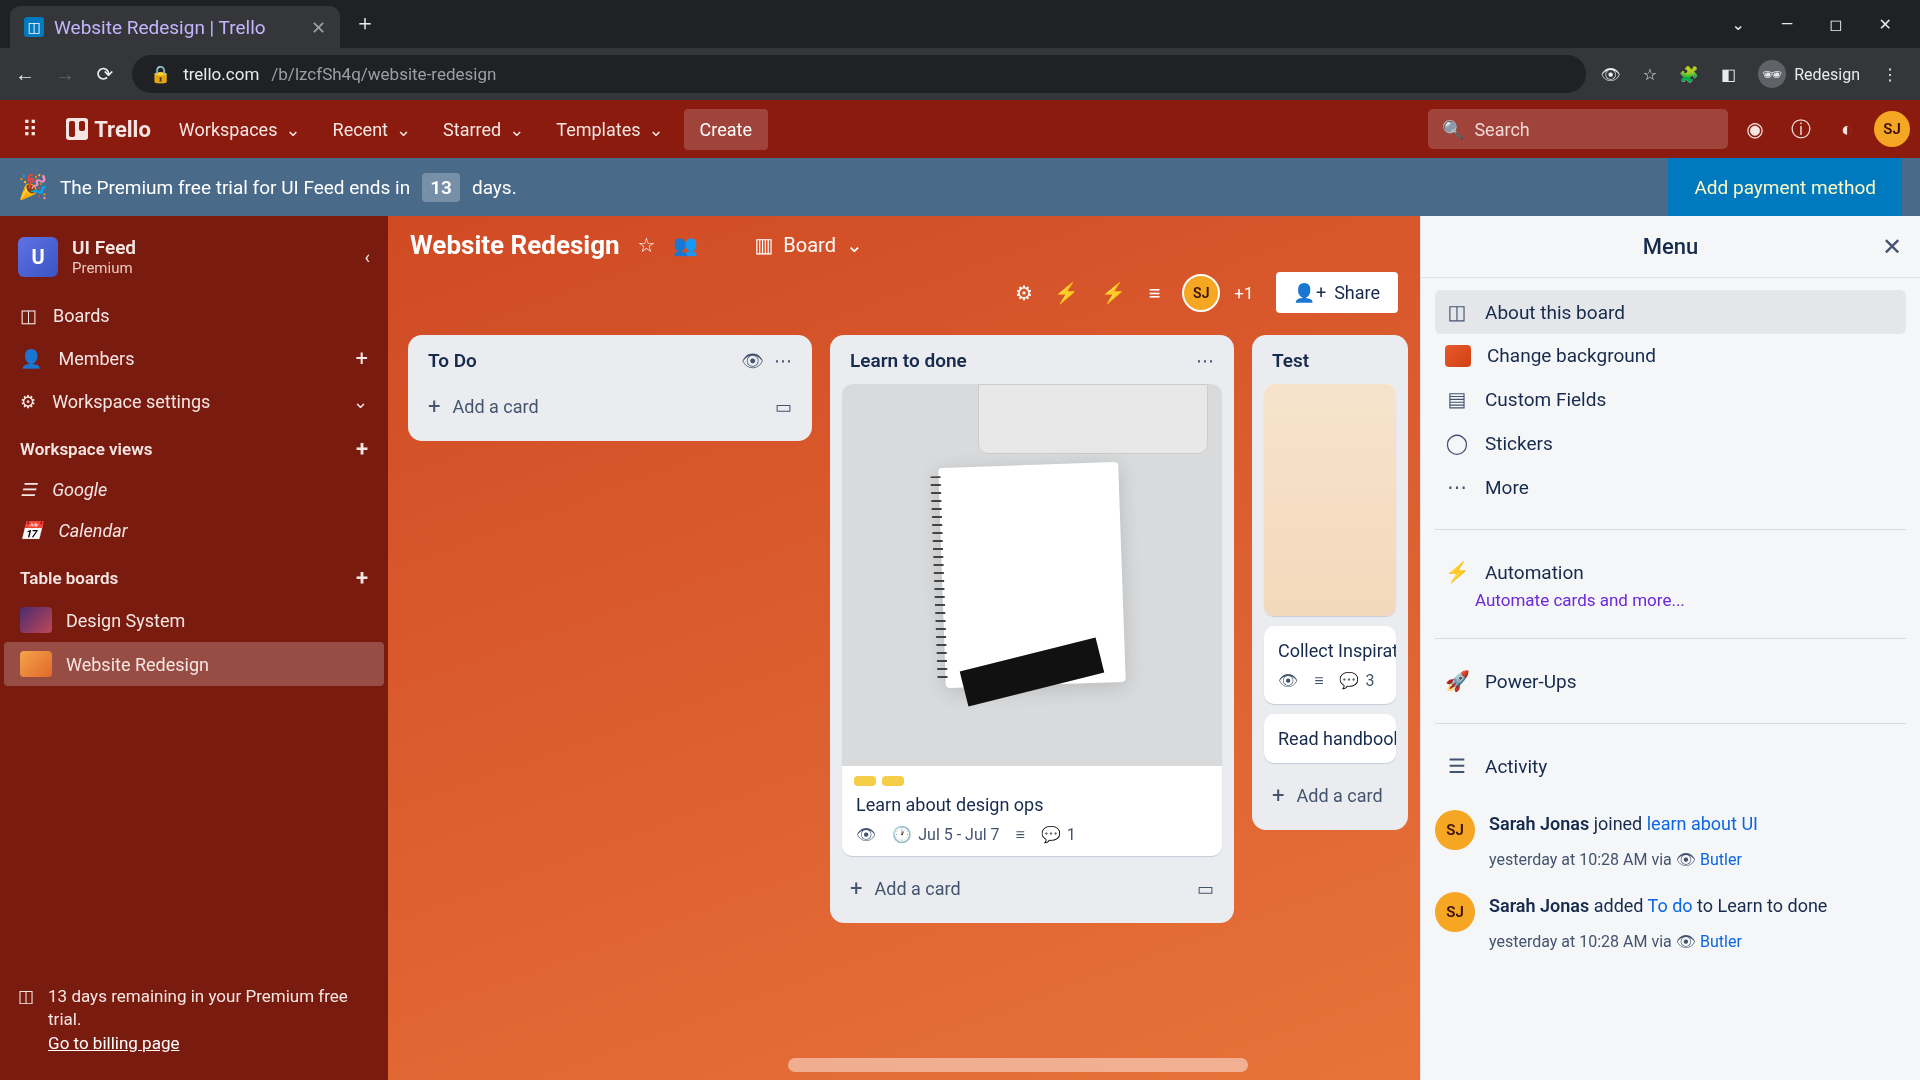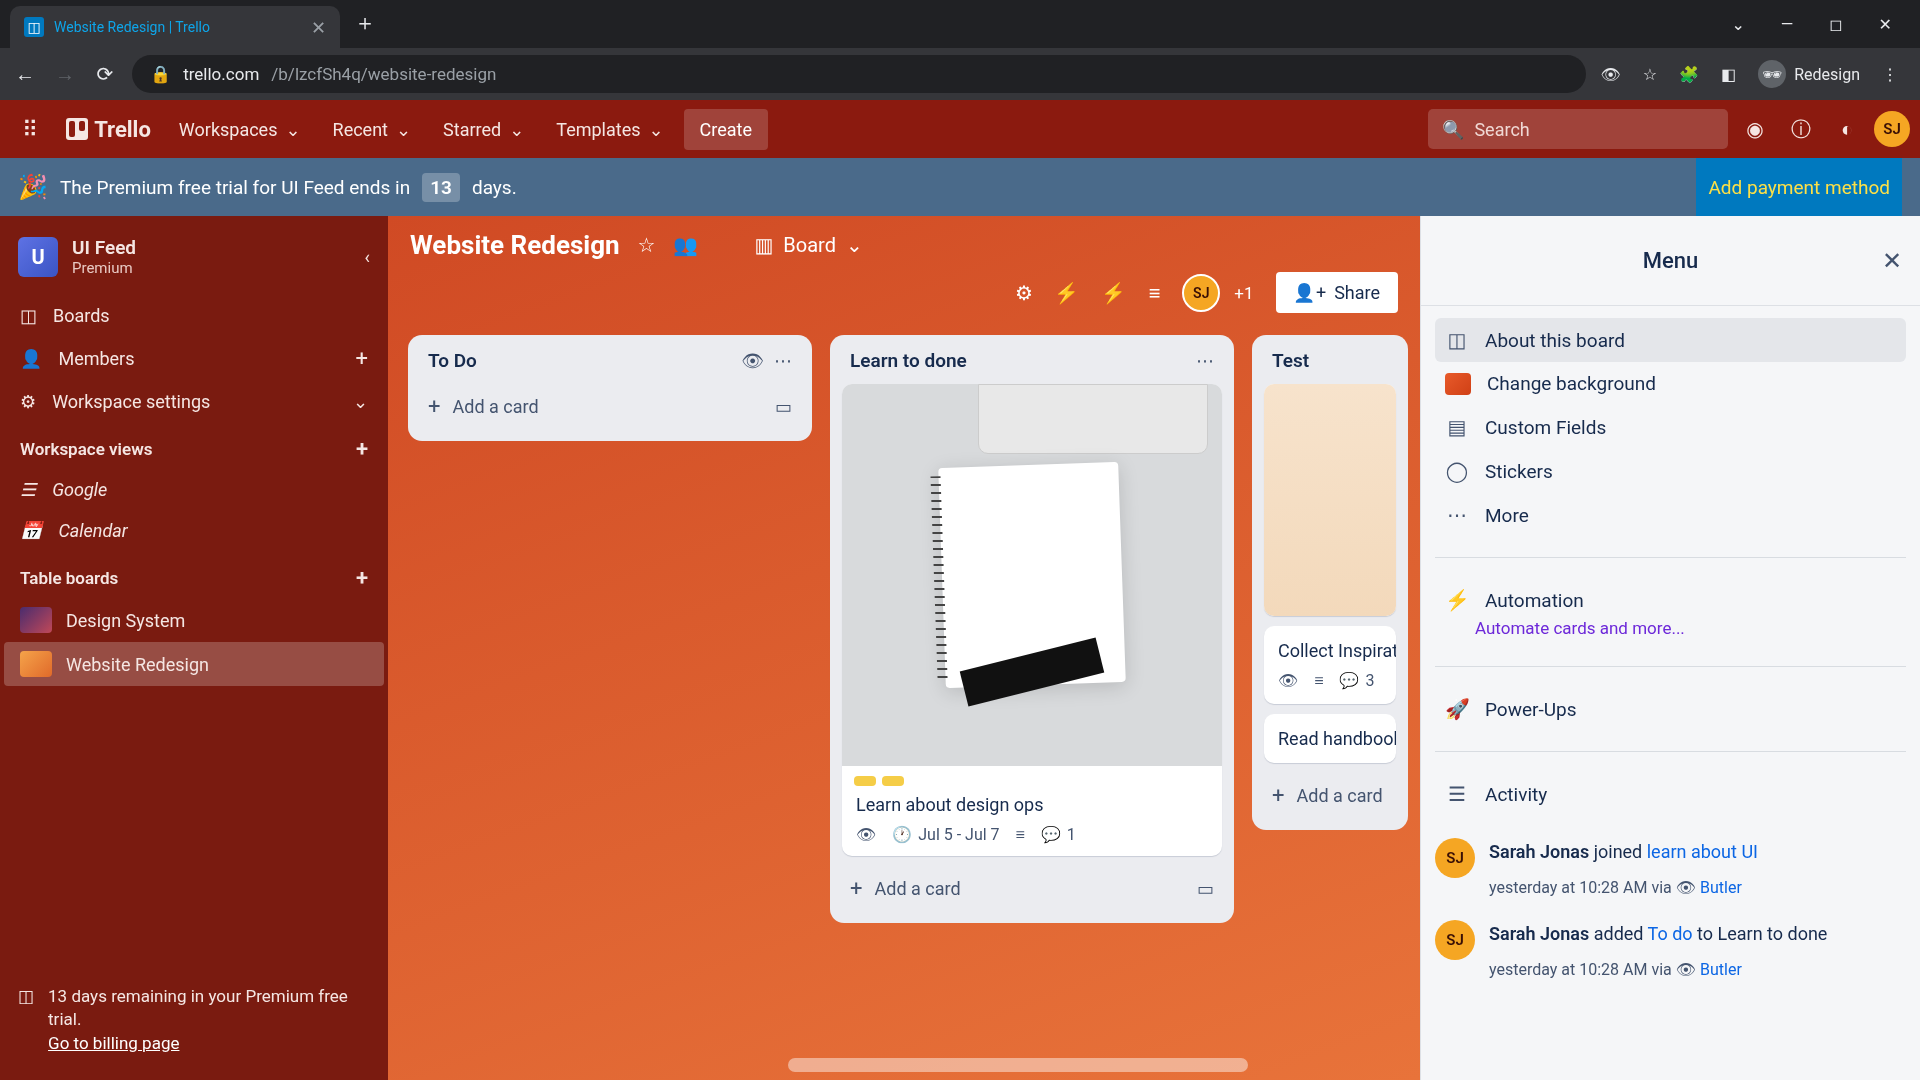--- a/index.html
+++ b/index.html
@@ -2,21 +2,21 @@
 <html><head>
 <meta charset="utf-8">
 <style>
 * { margin: 0; padding: 0; box-sizing: border-box; font-family: -apple-system, BlinkMacSystemFont, "Segoe UI", Roboto, sans-serif; }
 body { width: 1920px; height: 1080px; overflow: hidden; background: #202124; }
 
 
 .browser-chrome { background: #202124; height: 48px; display: flex; align-items: flex-end; }
 .tab { background: #35363a; border-radius: 10px 10px 0 0; height: 42px; width: 330px; display: flex; align-items: center; padding: 0 14px; gap: 10px; margin-left: 10px; }
 .tab-favicon { width: 20px; height: 20px; background: #0079bf; border-radius: 3px; display: flex; align-items: center; justify-content: center; color: #fff; font-size: 14px; }
-.tab-title { color: #0ea5e9; font-size: 14px; flex: 1; white-space: nowrap; overflow: hidden; text-overflow: ellipsis; }
+.tab-title { color: #c4b5fd; font-size: 19px; flex: 1; white-space: nowrap; overflow: hidden; text-overflow: ellipsis; }
 .tab-close { color: #9aa0a6; font-size: 18px; cursor: pointer; }
 .new-tab { color: #e8eaed; font-size: 22px; margin-left: 14px; margin-bottom: 10px; cursor: pointer; }
 .window-controls { margin-left: auto; display: flex; gap: 36px; padding-right: 28px; padding-bottom: 14px; color: #e8eaed; }
 .win-ctrl { cursor: pointer; font-size: 16px; }
 
 .addr-bar { background: #35363a; height: 52px; display: flex; align-items: center; padding: 0 12px; gap: 14px; }
 .nav-btn { color: #e8eaed; font-size: 20px; cursor: pointer; width: 26px; text-align: center; }
 .nav-btn.disabled { color: #5f6368; }
 .url-box { flex: 1; background: #202124; border-radius: 24px; height: 38px; display: flex; align-items: center; padding: 0 18px; gap: 12px; color: #9aa0a6; font-size: 17px; }
 .url-text { color: #e8eaed; }
@@ -37,21 +37,21 @@
 .create-btn { background: rgba(255,255,255,0.18); color: #fff; padding: 10px 16px; border-radius: 4px; font-size: 18px; cursor: pointer; }
 .tb-spacer { flex: 1; }
 .search-box { background: rgba(255,255,255,0.18); border-radius: 5px; height: 40px; width: 300px; display: flex; align-items: center; padding: 0 14px; gap: 10px; color: #f0d8d4; font-size: 18px; }
 .tb-icon { color: #f5e6e3; width: 38px; height: 38px; display: flex; align-items: center; justify-content: center; cursor: pointer; font-size: 20px; border-radius: 50%; }
 .avatar-sj { width: 36px; height: 36px; border-radius: 50%; background: #f5a623; color: #3a1005; display: flex; align-items: center; justify-content: center; font-size: 15px; font-weight: 600; }
 
 
 .banner { background: #4a6a8a; height: 58px; display: flex; align-items: center; padding: 0 18px; color: #fff; font-size: 19px; gap: 12px; }
 .banner-icon { font-size: 24px; }
 .banner-days { background: rgba(255,255,255,0.25); padding: 3px 8px; border-radius: 4px; font-weight: 600; }
-.banner-btn { margin-left: auto; background: #0079bf; color: #fde047; padding: 14px 12px; font-size: 19px; cursor: pointer; align-self: stretch; display: flex; align-items: center; }
+.banner-btn { margin-left: auto; background: #0079bf; color: #fef9c3; padding: 14px 26px; font-size: 19px; cursor: pointer; align-self: stretch; display: flex; align-items: center; }
 
 
 .main { flex: 1; display: flex; overflow: hidden; }
 
 
 .sidebar { width: 388px; background: #7a1b10; color: #f5e6e3; padding: 14px 0; display: flex; flex-direction: column; position: relative; }
 .ws-header { display: flex; align-items: center; padding: 6px 18px 18px; gap: 14px; }
 .ws-icon { width: 40px; height: 40px; background: linear-gradient(135deg, #5e72e4, #3a54c4); border-radius: 6px; display: flex; align-items: center; justify-content: center; font-weight: 700; font-size: 20px; color: #fff; }
 .ws-name { font-weight: 600; font-size: 19px; }
 .ws-plan { font-size: 15px; color: #e8c9c3; }
@@ -105,21 +105,21 @@
 .card-badges { display: flex; align-items: center; gap: 16px; color: #44546f; font-size: 16px; }
 .badge { display: flex; align-items: center; gap: 6px; }
 
 .list.test { width: 156px; }
 .card-cover-peach { height: 232px; background: linear-gradient(#f7e3cc, #f3d9bb); }
 .card-simple { background: #fff; border-radius: 10px; padding: 14px; font-size: 18px; color: #172b4d; box-shadow: 0 1px 1px rgba(9,30,66,0.15); cursor: pointer; white-space: nowrap; overflow: hidden; }
 .card-simple .card-badges { margin-top: 10px; }
 
 
 .menu-panel { width: 500px; background: #f5f6f8; border-left: 1px solid rgba(9,30,66,0.1); display: flex; flex-direction: column; overflow-y: auto; }
-.menu-header { display: flex; align-items: center; justify-content: center; padding: 32px; position: relative; border-bottom: 1px solid rgba(9,30,66,0.1); }
+.menu-header { display: flex; align-items: center; justify-content: center; padding: 18px; position: relative; border-bottom: 1px solid rgba(9,30,66,0.1); }
 .menu-title { font-size: 22px; font-weight: 500; color: #172b4d; }
 .menu-close { position: absolute; right: 18px; font-size: 24px; color: #44546f; cursor: pointer; }
 .menu-section { padding: 12px 14px; }
 .menu-item { display: flex; align-items: center; gap: 16px; padding: 10px 10px; border-radius: 6px; cursor: pointer; color: #172b4d; font-size: 19px; }
 .menu-item.hover { background: #e4e6ea; }
 .mi-icon { width: 24px; text-align: center; font-size: 20px; color: #44546f; }
 .bg-swatch { width: 26px; height: 22px; border-radius: 4px; background: linear-gradient(135deg, #e85a2a, #d04016); }
 .menu-divider { height: 1px; background: rgba(9,30,66,0.12); margin: 8px 14px; }
 .menu-sub { font-size: 17px; color: #6d28d9; padding-left: 40px; margin-top: -4px; margin-bottom: 8px; }
 .activity-item { display: flex; gap: 14px; padding: 10px 14px; font-size: 18px; color: #172b4d; }

